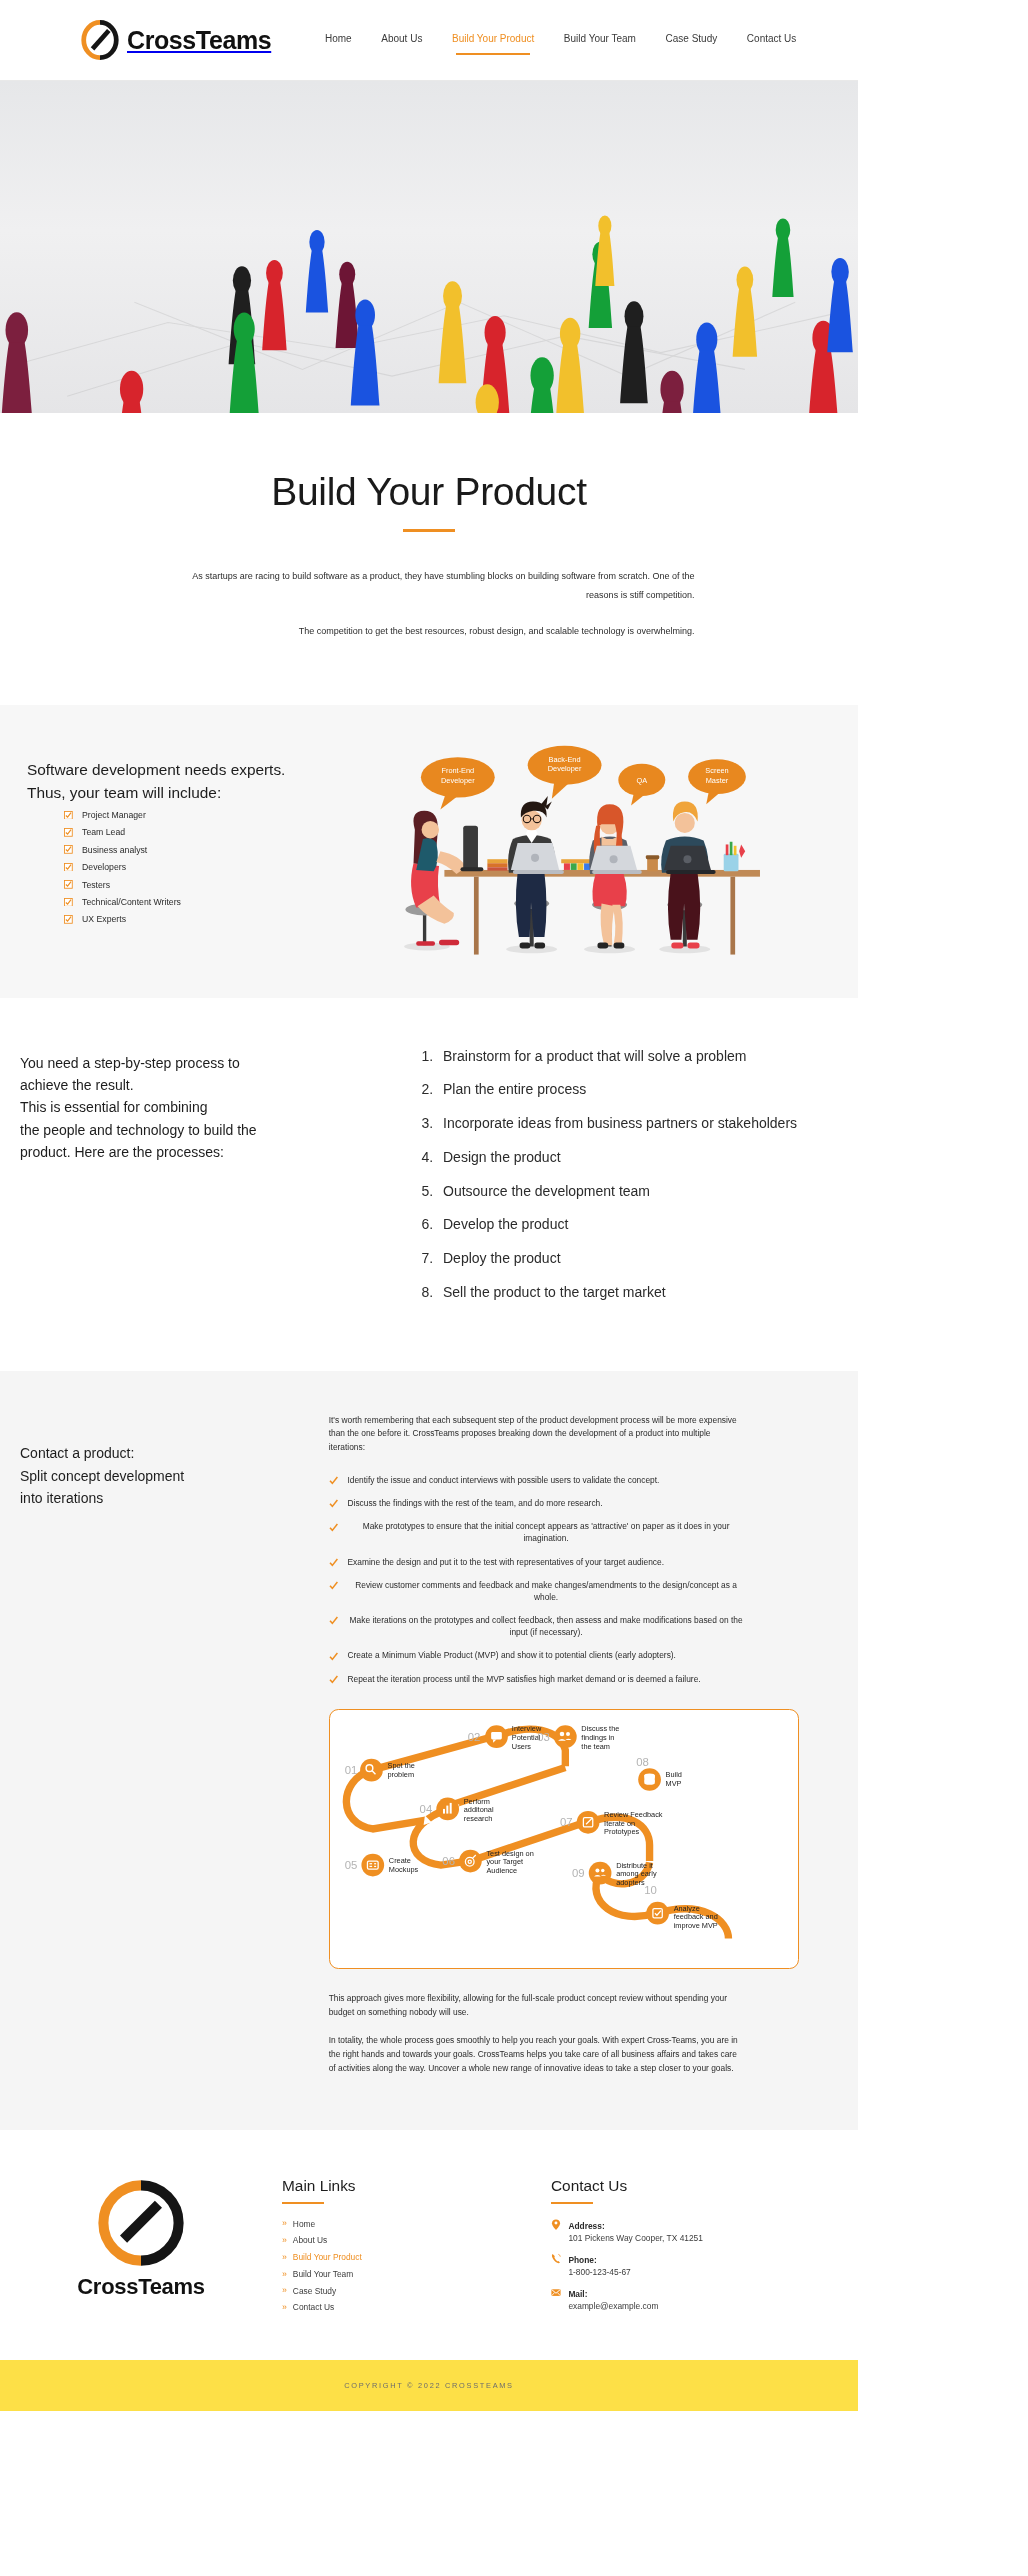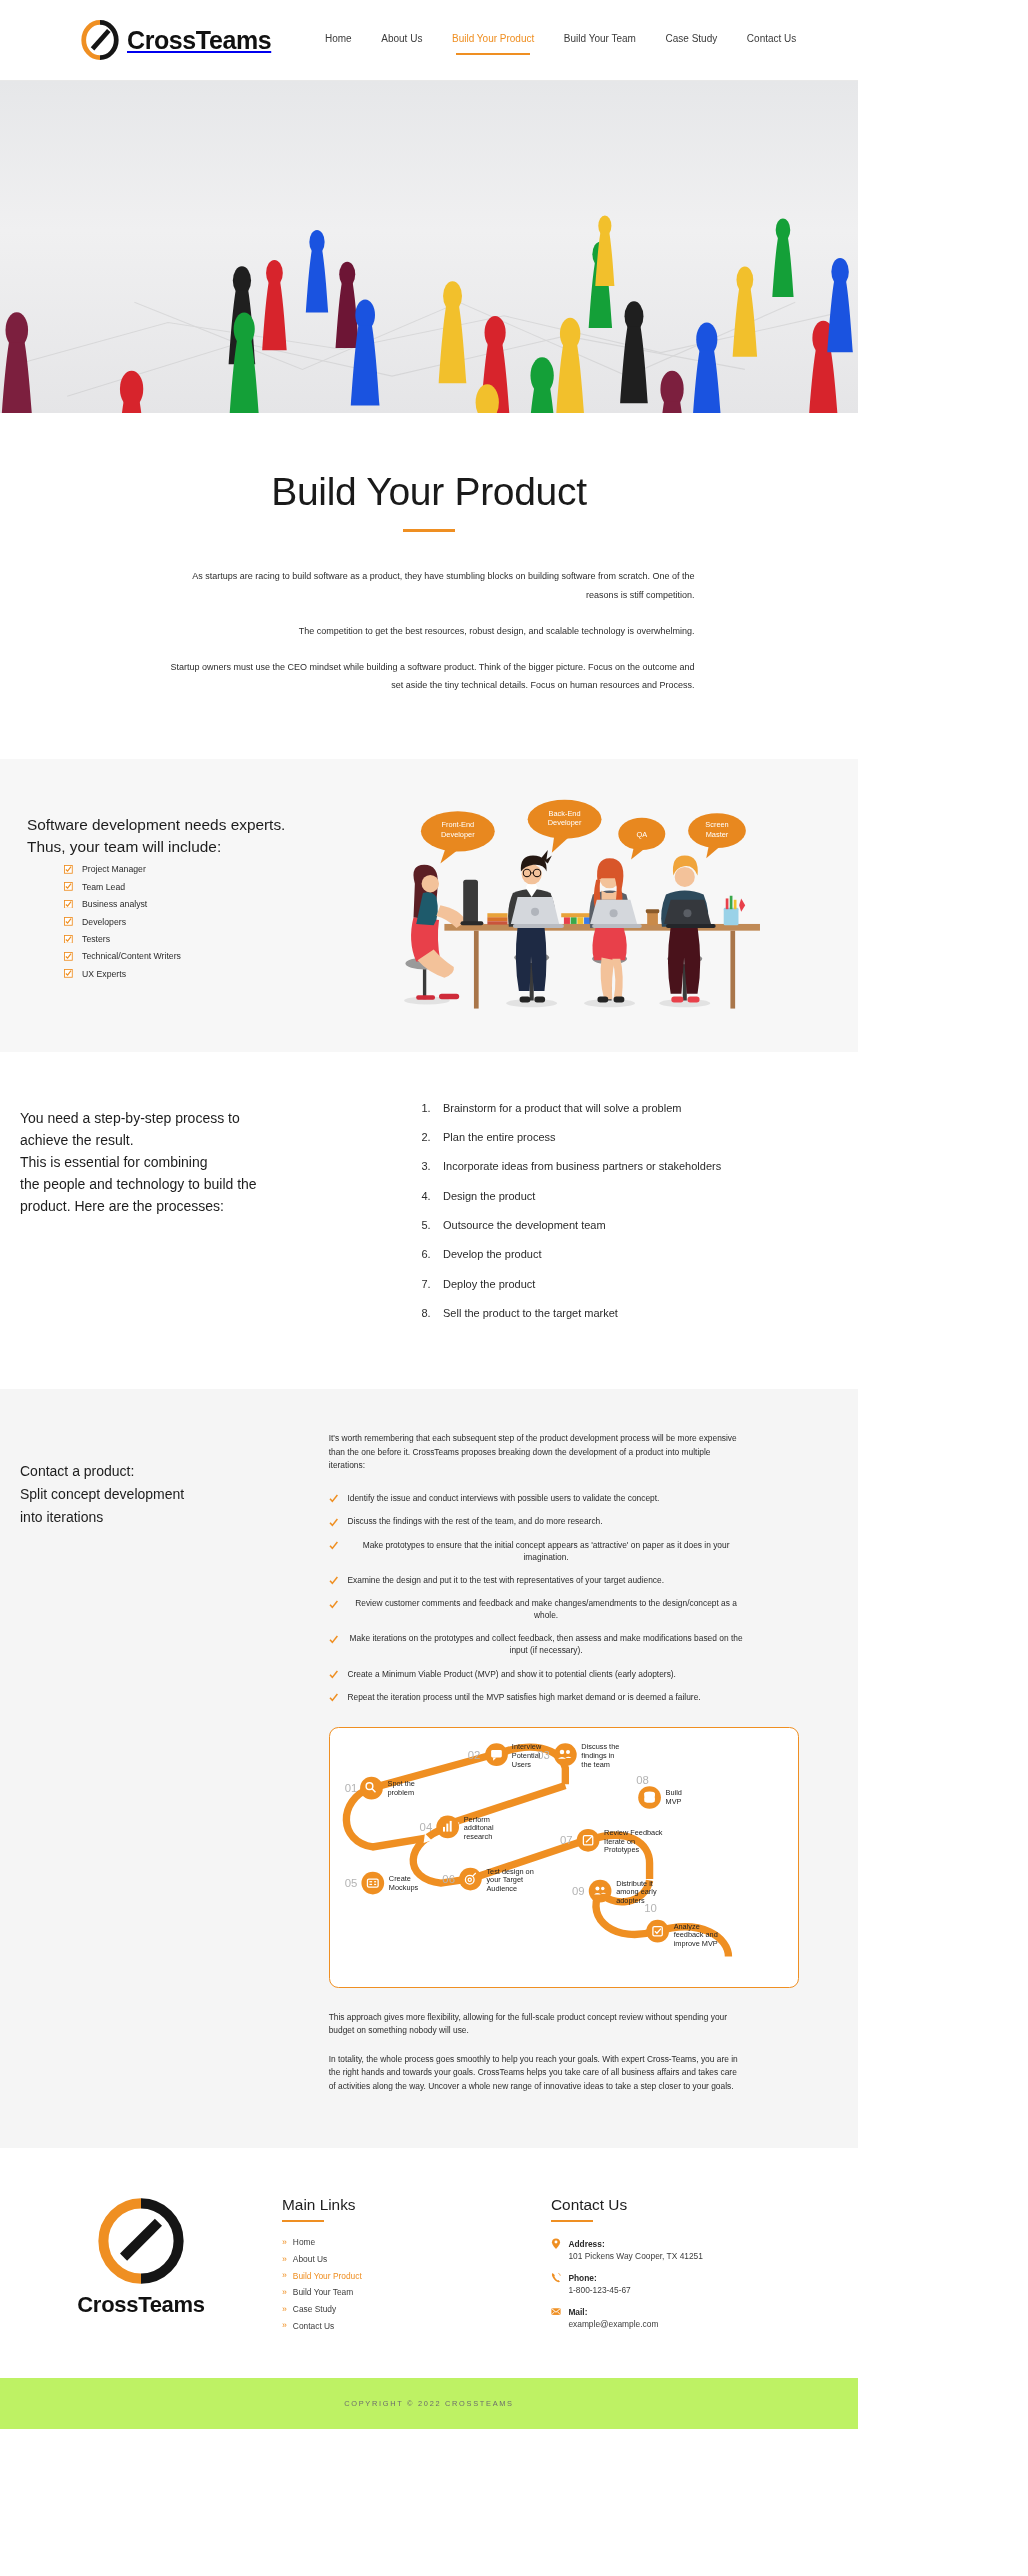--- a/index.html
+++ b/index.html
@@ -123,21 +123,21 @@
     display: flex; align-items: flex-start;
   }
   .steps-left { width: 396px; padding-left: 20px; padding-top: 6.7px; }
   .steps-left .h2 { font-size: 14px; line-height: 1.58; }
   .steps-right { flex: 1; padding-left: 20px; }
   .ol-steps { list-style: none; counter-reset: st; }
   .ol-steps li {
     counter-increment: st;
     position: relative;
     padding-left: 27px;
-    font-size: 11px;
+    font-size: 14px;
     line-height: 1.5;
     color: #2b2b2b;
     margin-bottom: 12.8px;
   }
   .ol-steps li::before {
     content: counter(st) ".";
     position: absolute; left: 5.4px; top: 0;
     color: #2b2b2b;
   }
 
@@ -197,21 +197,21 @@
   .f-links a { font-size: 8.4px; color: #3c3c3c; text-decoration: none; }
   .f-links a.active { color: #ef8f22; }
 
   .c-list { list-style: none; margin-top: 14.8px; }
   .c-list li { display: flex; gap: 7.4px; margin-bottom: 10px; align-items: flex-start; }
   .c-ico { width: 10px; height: 11.4px; flex: none; margin-top: 0.7px; }
   .c-label { font-size: 8.4px; font-weight: bold; color: #2a2a2a; }
   .c-value { font-size: 8.4px; color: #3c3c3c; margin-top: 2px; }
 
   .copyright {
-    background: #bef264;
+    background: #fde047;
     height: 51px;
     display: flex; align-items: center; justify-content: center;
   }
   .copyright span {
     font-size: 7.4px;
     letter-spacing: 1.7px;
     color: #6c6c6c;
   }
 </style>
 </head>
@@ -329,21 +329,20 @@
       </g>
     </svg>
   </div>
 
   <div class="title-section sec-white">
     <h1 class="page-title">Build Your Product</h1>
     <div class="title-rule"></div>
     <div class="intro">
       <p>As startups are racing to build software as a product, they have stumbling blocks on building software from scratch. One of the reasons is stiff competition.</p>
       <p>The competition to get the best resources, robust design, and scalable technology is overwhelming.</p>
-      <p>Startup owners must use the CEO mindset while building a software product. Think of the bigger picture. Focus on the outcome and set aside the tiny technical details. Focus on human resources and Process.</p>
     </div>
   </div>
 
   <div class="team-sec sec-gray">
     <div class="team-wrap">
       <div class="team-left">
         <div class="h2">
           <div>Software development needs experts.</div>
           <div>Thus, your team will include:</div>
         </div>

